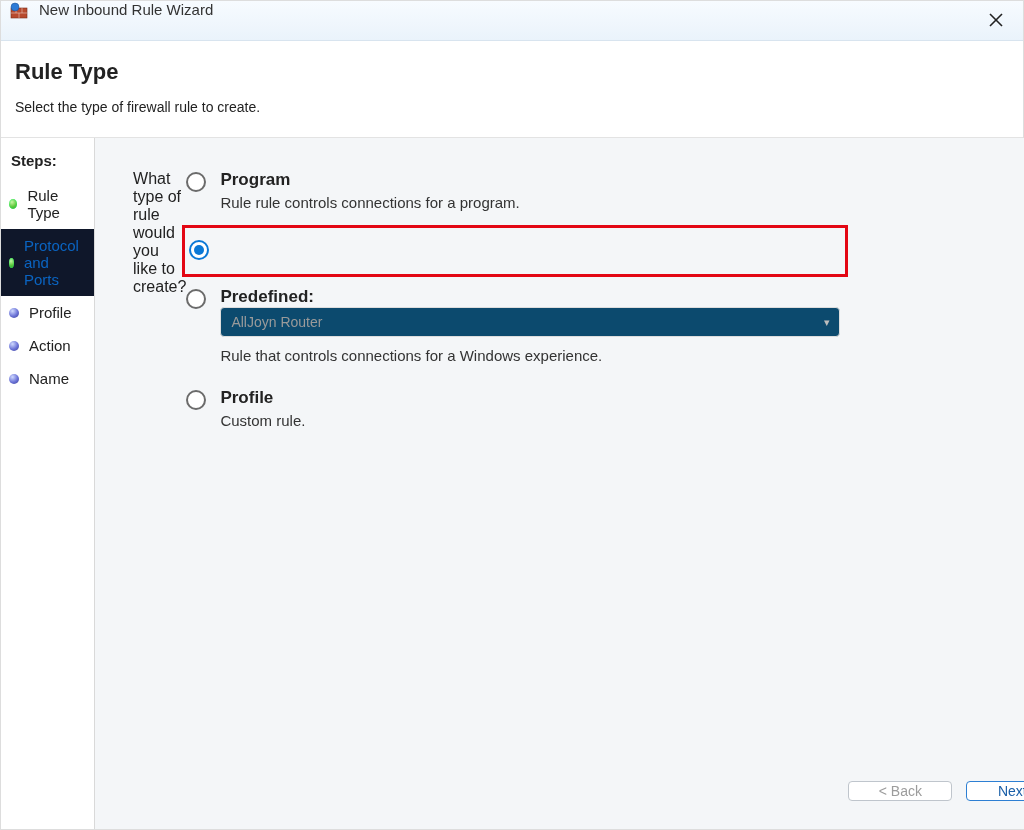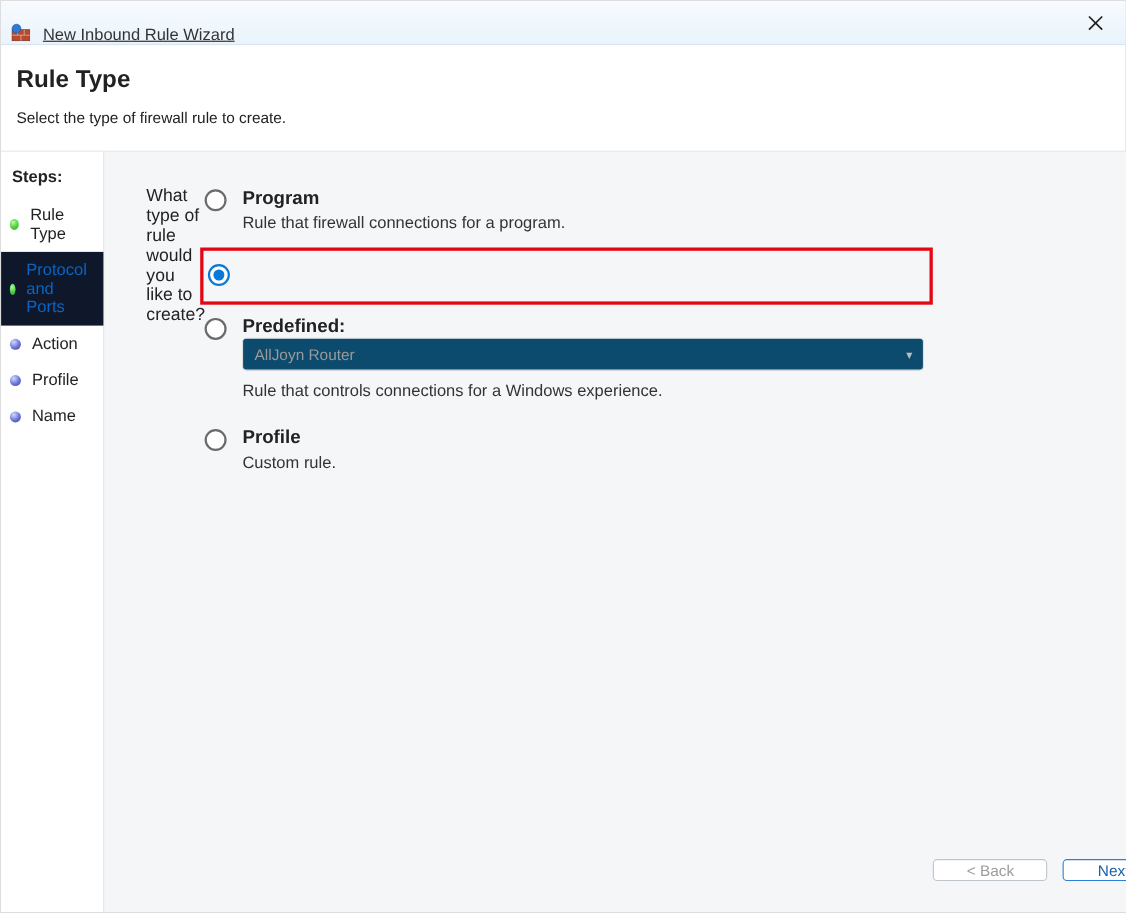--- a/index.html
+++ b/index.html
@@ -1,18 +1,18 @@
 <!DOCTYPE html>
 <html><head>
 <meta charset="utf-8">
 <style>
   * { box-sizing: border-box; }
   html, body { margin: 0; padding: 0; font-family: "Segoe UI", Tahoma, sans-serif; font-size: 14px; color: #222; background: #fff; }
   .window { width: 1024px; height: 830px; display: flex; flex-direction: column; border: 1px solid #ddd; }
-  .titlebar { height: 40px; background: linear-gradient(#f7fbff,#eaf3fb); display: flex; align-items: flex-end; padding: 0 8px; border-bottom: 1px solid #d8e4ef; text-decoration: underline; }
+  .titlebar { height: 40px; background: linear-gradient(#f7fbff,#eaf3fb); display: flex; align-items: flex-start; padding: 0 8px; border-bottom: 1px solid #d8e4ef; }
   .titlebar .app-icon { width: 20px; height: 20px; margin-right: 10px; display:flex; align-items:center; justify-content:center; }
   .titlebar .title { font-size: 15px; color: #333; }
   .titlebar .spacer { flex: 1; }
   .titlebar .close { width: 38px; height: 38px; display:flex; align-items:center; justify-content:center; cursor:pointer; font-size: 18px; }
   .header { padding: 18px 14px 22px 14px; border-bottom: 1px solid #e3e3e3; }
   .header h1 { margin: 0 0 14px 0; font-size: 22px; font-weight: 700; color: #222; }
   .header .sub { font-size: 14px; color: #222; }
   .body { flex: 1; display: flex; min-height: 0; }
   .sidebar { width: 238px; background: #fff; border-right: 1px solid #d9d9d9; padding-top: 10px; }
   .sidebar .steps-label { font-weight: 700; padding: 4px 10px 10px 10px; font-size: 15px; }
@@ -79,42 +79,42 @@
       <div class="step-item">
         <span class="bullet green"></span>
         <span>Rule Type</span>
       </div>
       <div class="step-item active">
         <span class="bullet green"></span>
         <span>Protocol and Ports</span>
       </div>
       <div class="step-item">
         <span class="bullet blue"></span>
-        <span>Action</span>
+        <span>Profile</span>
       </div>
       <div class="step-item">
         <span class="bullet blue"></span>
-        <span>Profile</span>
+        <span>Action</span>
       </div>
       <div class="step-item">
         <span class="bullet blue"></span>
         <span>Name</span>
       </div>
     </div>
 
     <div class="content">
       <div class="prompt">What type of rule would you like to create?</div>
 
       <div class="options">
 
         <div class="opt">
           <span class="radio"></span>
           <div class="opt-body">
             <div class="opt-label">Program</div>
-            <div class="opt-desc">Rule that firewall connections for a program.</div>
+            <div class="opt-desc">Rule rule controls connections for a program.</div>
           </div>
         </div>
 
         <div class="opt highlight">
           <span class="radio checked"></span>
         </div>
 
         <div class="opt">
           <span class="radio"></span>
           <div class="opt-body">

